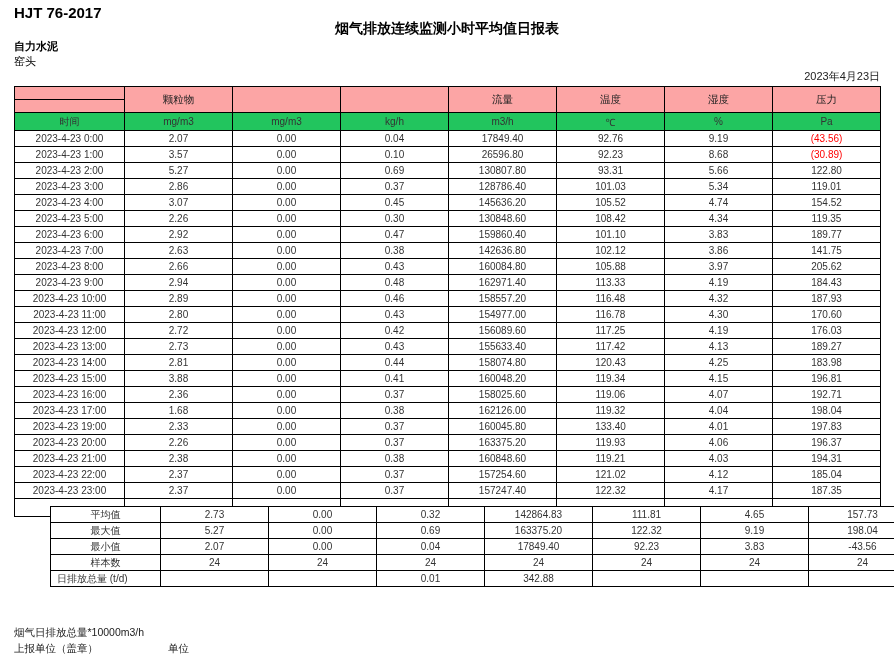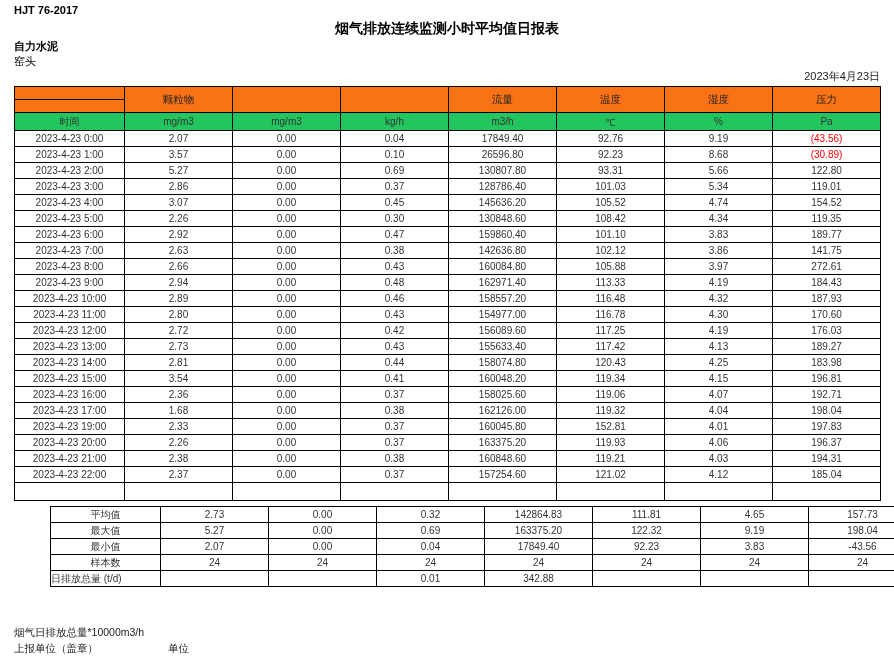--- a/index.html
+++ b/index.html
@@ -1,43 +1,43 @@
 <!DOCTYPE html>
 <html><head>
 <meta charset="utf-8">
 <style>
   html, body { margin:0; padding:0; background:#fff; }
   .page {
     position:relative; width:894px; height:664px; background:#fff;
     font-family:"Liberation Sans", sans-serif; color:#000; overflow:hidden;
   }
-  .std     { position:absolute; left:14px;  top:4px;  font-weight:bold; font-size:11px; }
+  .std     { position:absolute; left:14px;  top:4px;  font-weight:bold; font-size:15px; }
   .title   { position:absolute; left:0; right:0; top:20px; text-align:center; font-weight:bold; font-size:14px; }
   .company { position:absolute; left:14px;  top:39px; font-weight:bold; font-size:11px;text-align:right; }
   .station { position:absolute; left:14px;  top:54px; font-weight:normal; font-size:11px; }
   .date    { position:absolute; right:14px; top:69px; font-size:11px; color:#222; }
 
   table.grid {
     position:absolute; left:14px; width:866px;
     border-collapse:collapse; table-layout:fixed;
   }
   table.main-t    { top:86px; }
   table.summary-t { top:506px;margin-left:36px; }
 
   .grid th, .grid td {
     border:1px solid #000; padding:0; margin:0;
     font-weight:normal; font-size:10px; text-align:center;
     color:#333; white-space:nowrap; overflow:hidden;
   }
-  tr.ghead th { height:24px; font-size:10.5px; color:#222; background:#f97316; }
+  tr.ghead th { height:24px; font-size:10.5px; color:#222; background:#fca5a5; }
   tr.units th { height:17px; background:#22c55e; }
   tbody td    { height:15px; line-height:15px; background:#fff; }
   tr.blank td { height:17px; }
   td.neg      { color:#ff0000; }
-  td.left-lab { text-align:left; }
+  td.left-lab { text-align:left; padding-left:6px; }
 
   th.time-split { padding:0; vertical-align:top; }
   th.time-split .upper { height:12px; border-bottom:1px solid #000; }
   th.time-split .lower { height:12px; }
 
   .note        { position:absolute; left:14px;  top:626px; font-size:10.5px; color:#222; }
   .report-line { position:absolute; left:14px;  top:642px; font-size:10.5px; color:#222; }
   .unit-label  { position:absolute; left:168px; top:642px; font-size:10.5px; color:#222; }
 </style>
 </head>
@@ -169,21 +169,21 @@
           <td>141.75</td>
         </tr>
         <tr>
           <td>2023-4-23 8:00</td>
           <td>2.66</td>
           <td>0.00</td>
           <td>0.43</td>
           <td>160084.80</td>
           <td>105.88</td>
           <td>3.97</td>
-          <td>272.61</td>
+          <td>205.62</td>
         </tr>
         <tr>
           <td>2023-4-23 9:00</td>
           <td>2.94</td>
           <td>0.00</td>
           <td>0.48</td>
           <td>162971.40</td>
           <td>113.33</td>
           <td>4.19</td>
           <td>184.43</td>
@@ -233,21 +233,21 @@
           <td>2.81</td>
           <td>0.00</td>
           <td>0.44</td>
           <td>158074.80</td>
           <td>120.43</td>
           <td>4.25</td>
           <td>183.98</td>
         </tr>
         <tr>
           <td>2023-4-23 15:00</td>
-          <td>3.54</td>
+          <td>3.88</td>
           <td>0.00</td>
           <td>0.41</td>
           <td>160048.20</td>
           <td>119.34</td>
           <td>4.15</td>
           <td>196.81</td>
         </tr>
         <tr>
           <td>2023-4-23 16:00</td>
           <td>2.36</td>
@@ -267,21 +267,21 @@
           <td>119.32</td>
           <td>4.04</td>
           <td>198.04</td>
         </tr>
         <tr>
           <td>2023-4-23 19:00</td>
           <td>2.33</td>
           <td>0.00</td>
           <td>0.37</td>
           <td>160045.80</td>
-          <td>152.81</td>
+          <td>133.40</td>
           <td>4.01</td>
           <td>197.83</td>
         </tr>
         <tr>
           <td>2023-4-23 20:00</td>
           <td>2.26</td>
           <td>0.00</td>
           <td>0.37</td>
           <td>163375.20</td>
           <td>119.93</td>
@@ -301,20 +301,30 @@
         <tr>
           <td>2023-4-23 22:00</td>
           <td>2.37</td>
           <td>0.00</td>
           <td>0.37</td>
           <td>157254.60</td>
           <td>121.02</td>
           <td>4.12</td>
           <td>185.04</td>
         </tr>
+        <tr>
+          <td>2023-4-23 23:00</td>
+          <td>2.37</td>
+          <td>0.00</td>
+          <td>0.37</td>
+          <td>157247.40</td>
+          <td>122.32</td>
+          <td>4.17</td>
+          <td>187.35</td>
+        </tr>
         <tr class="blank">
           <td></td>
           <td></td>
           <td></td>
           <td></td>
           <td></td>
           <td></td>
           <td></td>
           <td></td>
         </tr>

